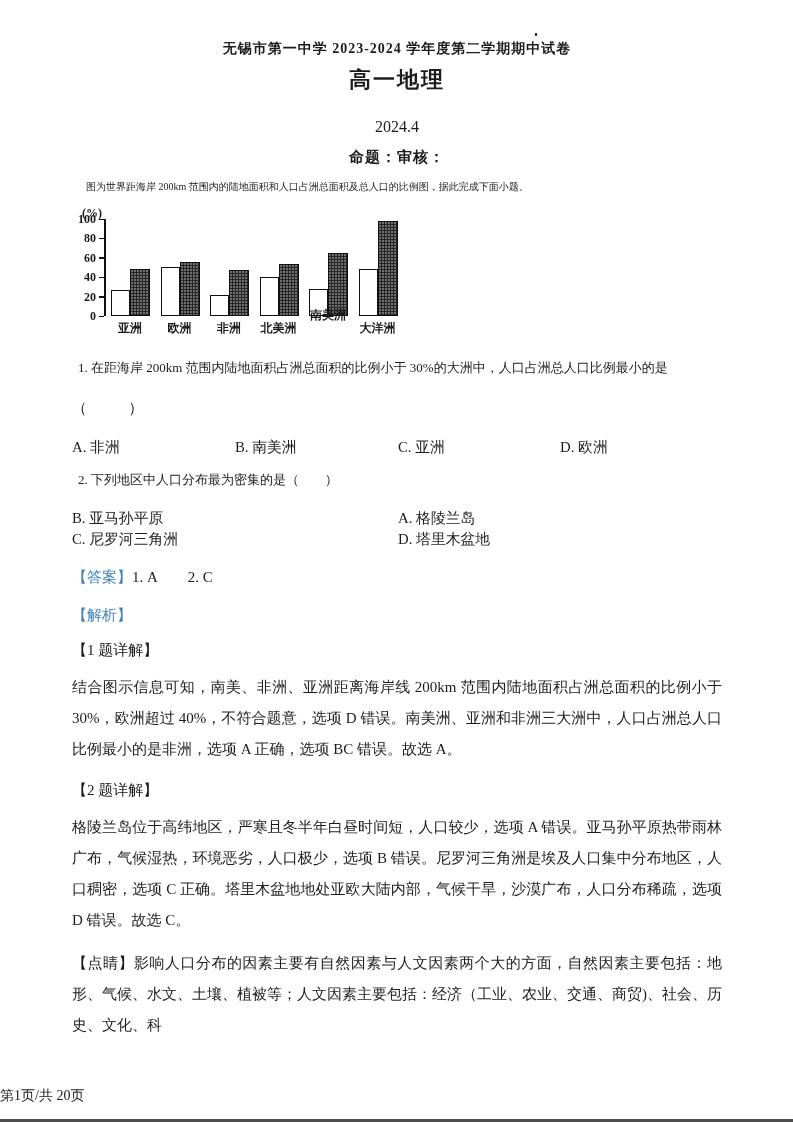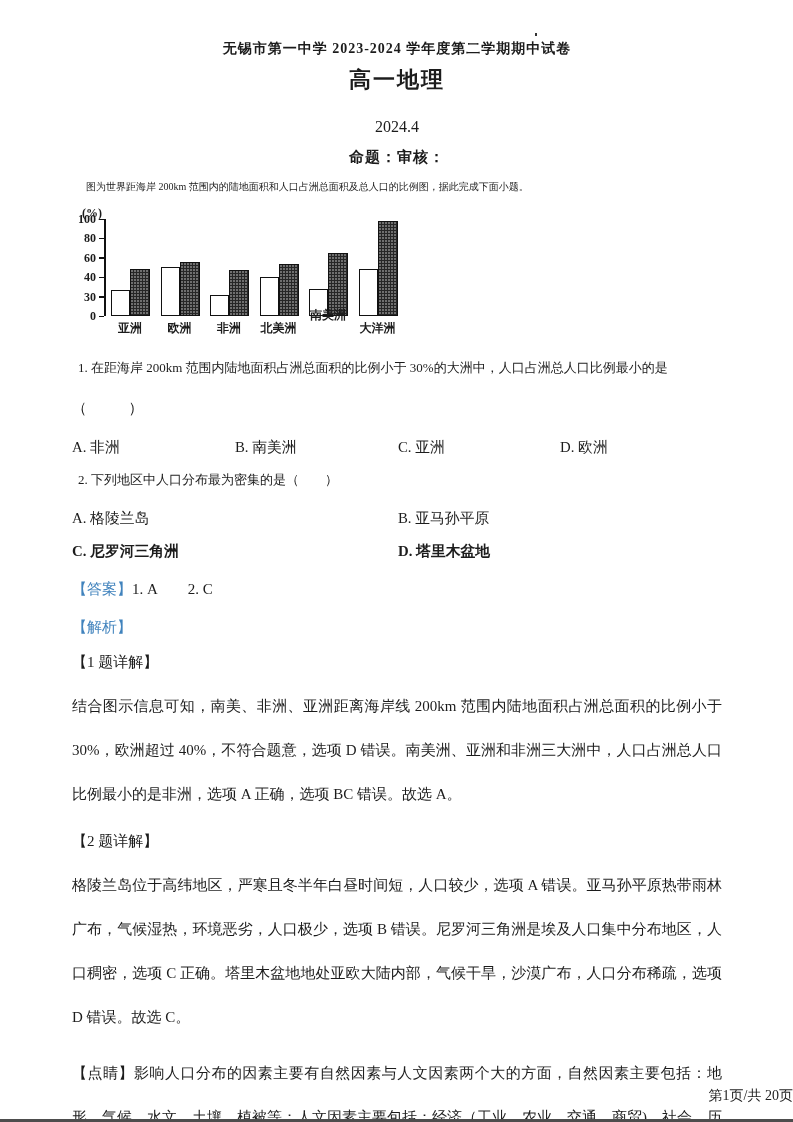--- a/index.html
+++ b/index.html
@@ -33,29 +33,29 @@
   .swatch.dark { background-color:#262626;
                background-image:radial-gradient(circle at 1px 1px,#6f6f6f 0.8px,transparent 1px);
                background-size:3px 3px; }
   .legend-row span.lg-text { font-size:12.5px; font-weight:bold; white-space:nowrap; }
 
   
   .q-line { margin-top:14px; font-size:13px; white-space:nowrap;margin-left:6px; }
   .paren-line { margin-top:22px; font-size:14.8px; letter-spacing:4px; }
   .options-4 { margin-top:20px; display:grid; grid-template-columns:163px 163px 162px auto; font-size:14.8px; }
   .options-2 { margin-top:20px; display:grid; grid-template-columns:326px auto; font-size:14.8px; }
-  .options-2 + .options-2 { margin-top:14px;font-weight:bold; }
+  .options-2 + .options-2 { margin-top:2px; }
   .answer-line { margin-top:19px; font-size:15px; }
   .blue { color:#4183bd; }
   .answer-item { margin-right:30px; }
   .detail-heading { margin-top:16px; font-size:15px; }
-  .para { margin-top:12px; font-size:15px; line-height:44px; text-align:justify; }
+  .para { margin-top:12px; font-size:15px; line-height:31px; text-align:justify; }
   .para .tip-label { font-weight:normal; }
 
-  .footer { position:absolute; left:0; bottom:17px; width:100%; text-align:right; font-size:14px; }
+  .footer { position:absolute; left:0; bottom:17px; width:100%; text-align:left; font-size:14px; }
   .bottom-edge { position:absolute; left:0; bottom:0; width:100%; height:3px; background:#4d4d4d; }
   .artifact-dot { position:absolute; left:535px; top:33px; width:2px; height:3px; background:#333; }
 </style>
 </head>
 <body>
 
 <div class="content">
   <div class="title">无锡市第一中学 2023-2024 学年度第二学期期中试卷</div>
   <div class="subtitle">高一地理</div>
   <div class="date-line">2024.4</div>
@@ -63,21 +63,21 @@
 
   <div class="intro">图为世界距海岸 200km 范围内的陆地面积和人口占洲总面积及总人口的比例图，据此完成下面小题。</div>
 
   <div class="chart">
     <div class="chart-pct">(%)</div>
     <div class="chart-plot">
         <div class="axis-y" style="left: 38px; top: 0px; height: 97px;"></div>
         <div class="ytick-mark" style="left: 33px; width: 5px; bottom: 28px;"></div>
         <div class="ytick-label" style="left: 0px; width: 30px; bottom: 23px;">0</div>
         <div class="ytick-mark" style="left: 33px; width: 5px; bottom: 47.4px;"></div>
-        <div class="ytick-label" style="left: 0px; width: 30px; bottom: 42.4px;">30</div>
+        <div class="ytick-label" style="left: 0px; width: 30px; bottom: 42.4px;">20</div>
         <div class="ytick-mark" style="left: 33px; width: 5px; bottom: 66.8px;"></div>
         <div class="ytick-label" style="left: 0px; width: 30px; bottom: 61.8px;">40</div>
         <div class="ytick-mark" style="left: 33px; width: 5px; bottom: 86.2px;"></div>
         <div class="ytick-label" style="left: 0px; width: 30px; bottom: 81.2px;">60</div>
         <div class="ytick-mark" style="left: 33px; width: 5px; bottom: 105.6px;"></div>
         <div class="ytick-label" style="left: 0px; width: 30px; bottom: 100.6px;">80</div>
         <div class="ytick-mark" style="left: 33px; width: 5px; bottom: 125px;"></div>
         <div class="ytick-label" style="left: 0px; width: 30px; bottom: 120px;">100</div>
         <div class="bar white" style="left: 45px; width: 19px; height: 26px;"></div>
         <div class="bar dark" style="left: 64px; width: 20px; height: 47px;"></div>
@@ -104,22 +104,22 @@
   <div class="paren-line">（　　）</div>
   <div class="options-4">
     <span>A. 非洲</span>
     <span>B. 南美洲</span>
     <span>C. 亚洲</span>
     <span>D. 欧洲</span>
   </div>
 
   <div class="q-line">2. 下列地区中人口分布最为密集的是（　　）</div>
   <div class="options-2">
+    <span>B. 亚马孙平原</span>
     <span>A. 格陵兰岛</span>
-    <span>B. 亚马孙平原</span>
   </div>
   <div class="options-2">
     <span>C. 尼罗河三角洲</span>
     <span>D. 塔里木盆地</span>
   </div>
 
   <div class="answer-line">
     <span class="blue">【答案】</span><span class="answer-item">1. A</span><span>2. C</span>
   </div>
   <div class="answer-line blue">【解析】</div>

